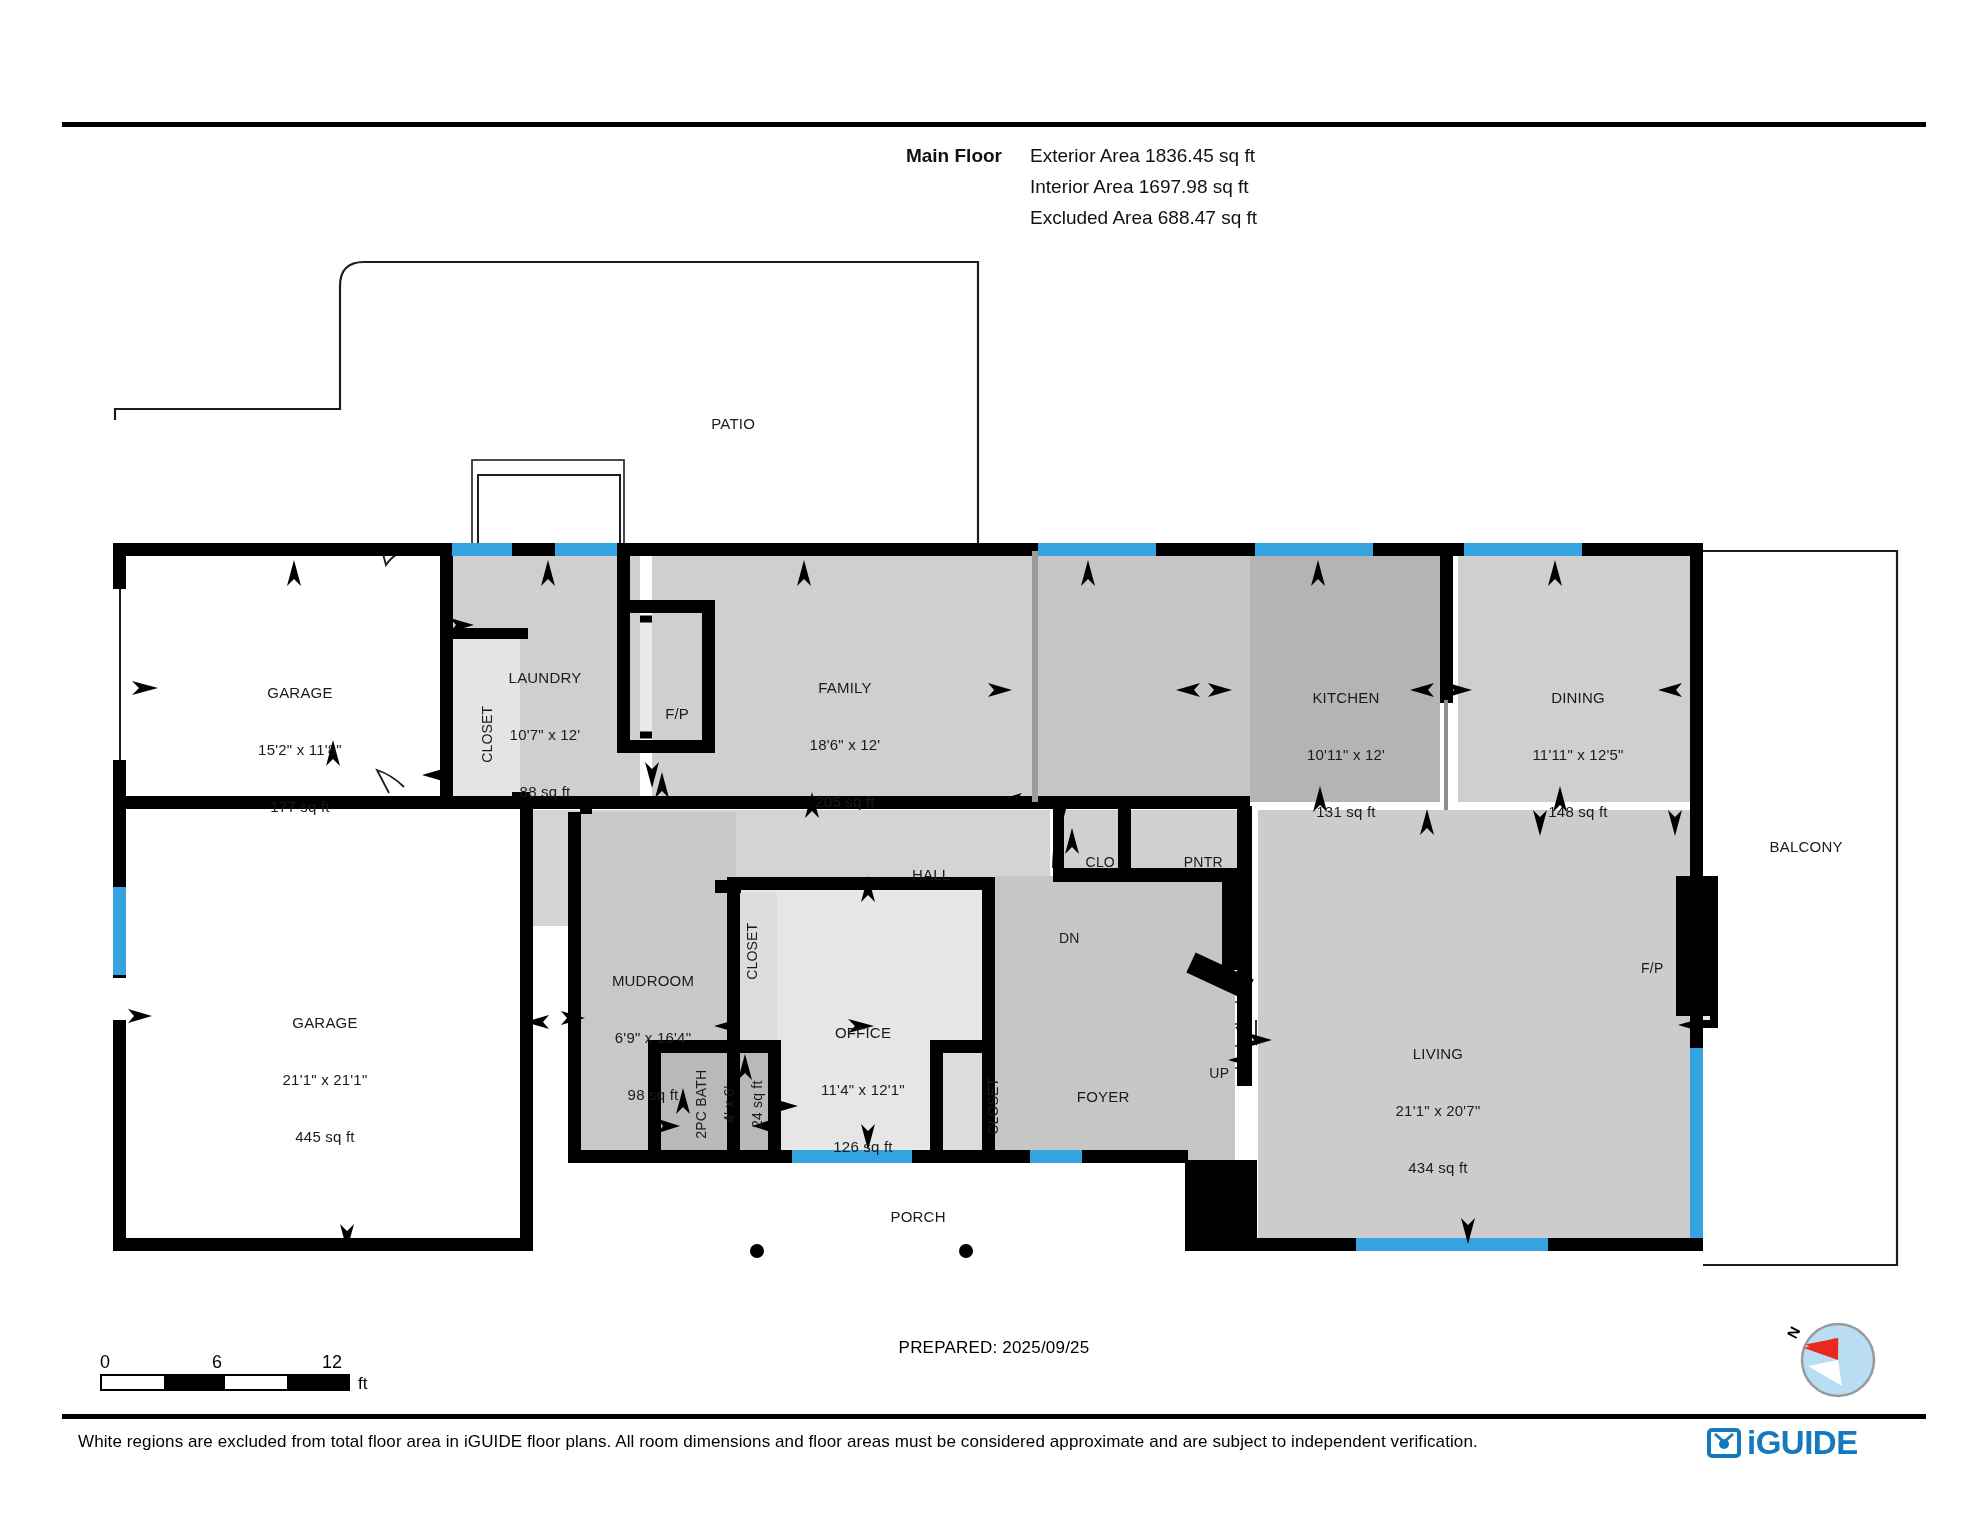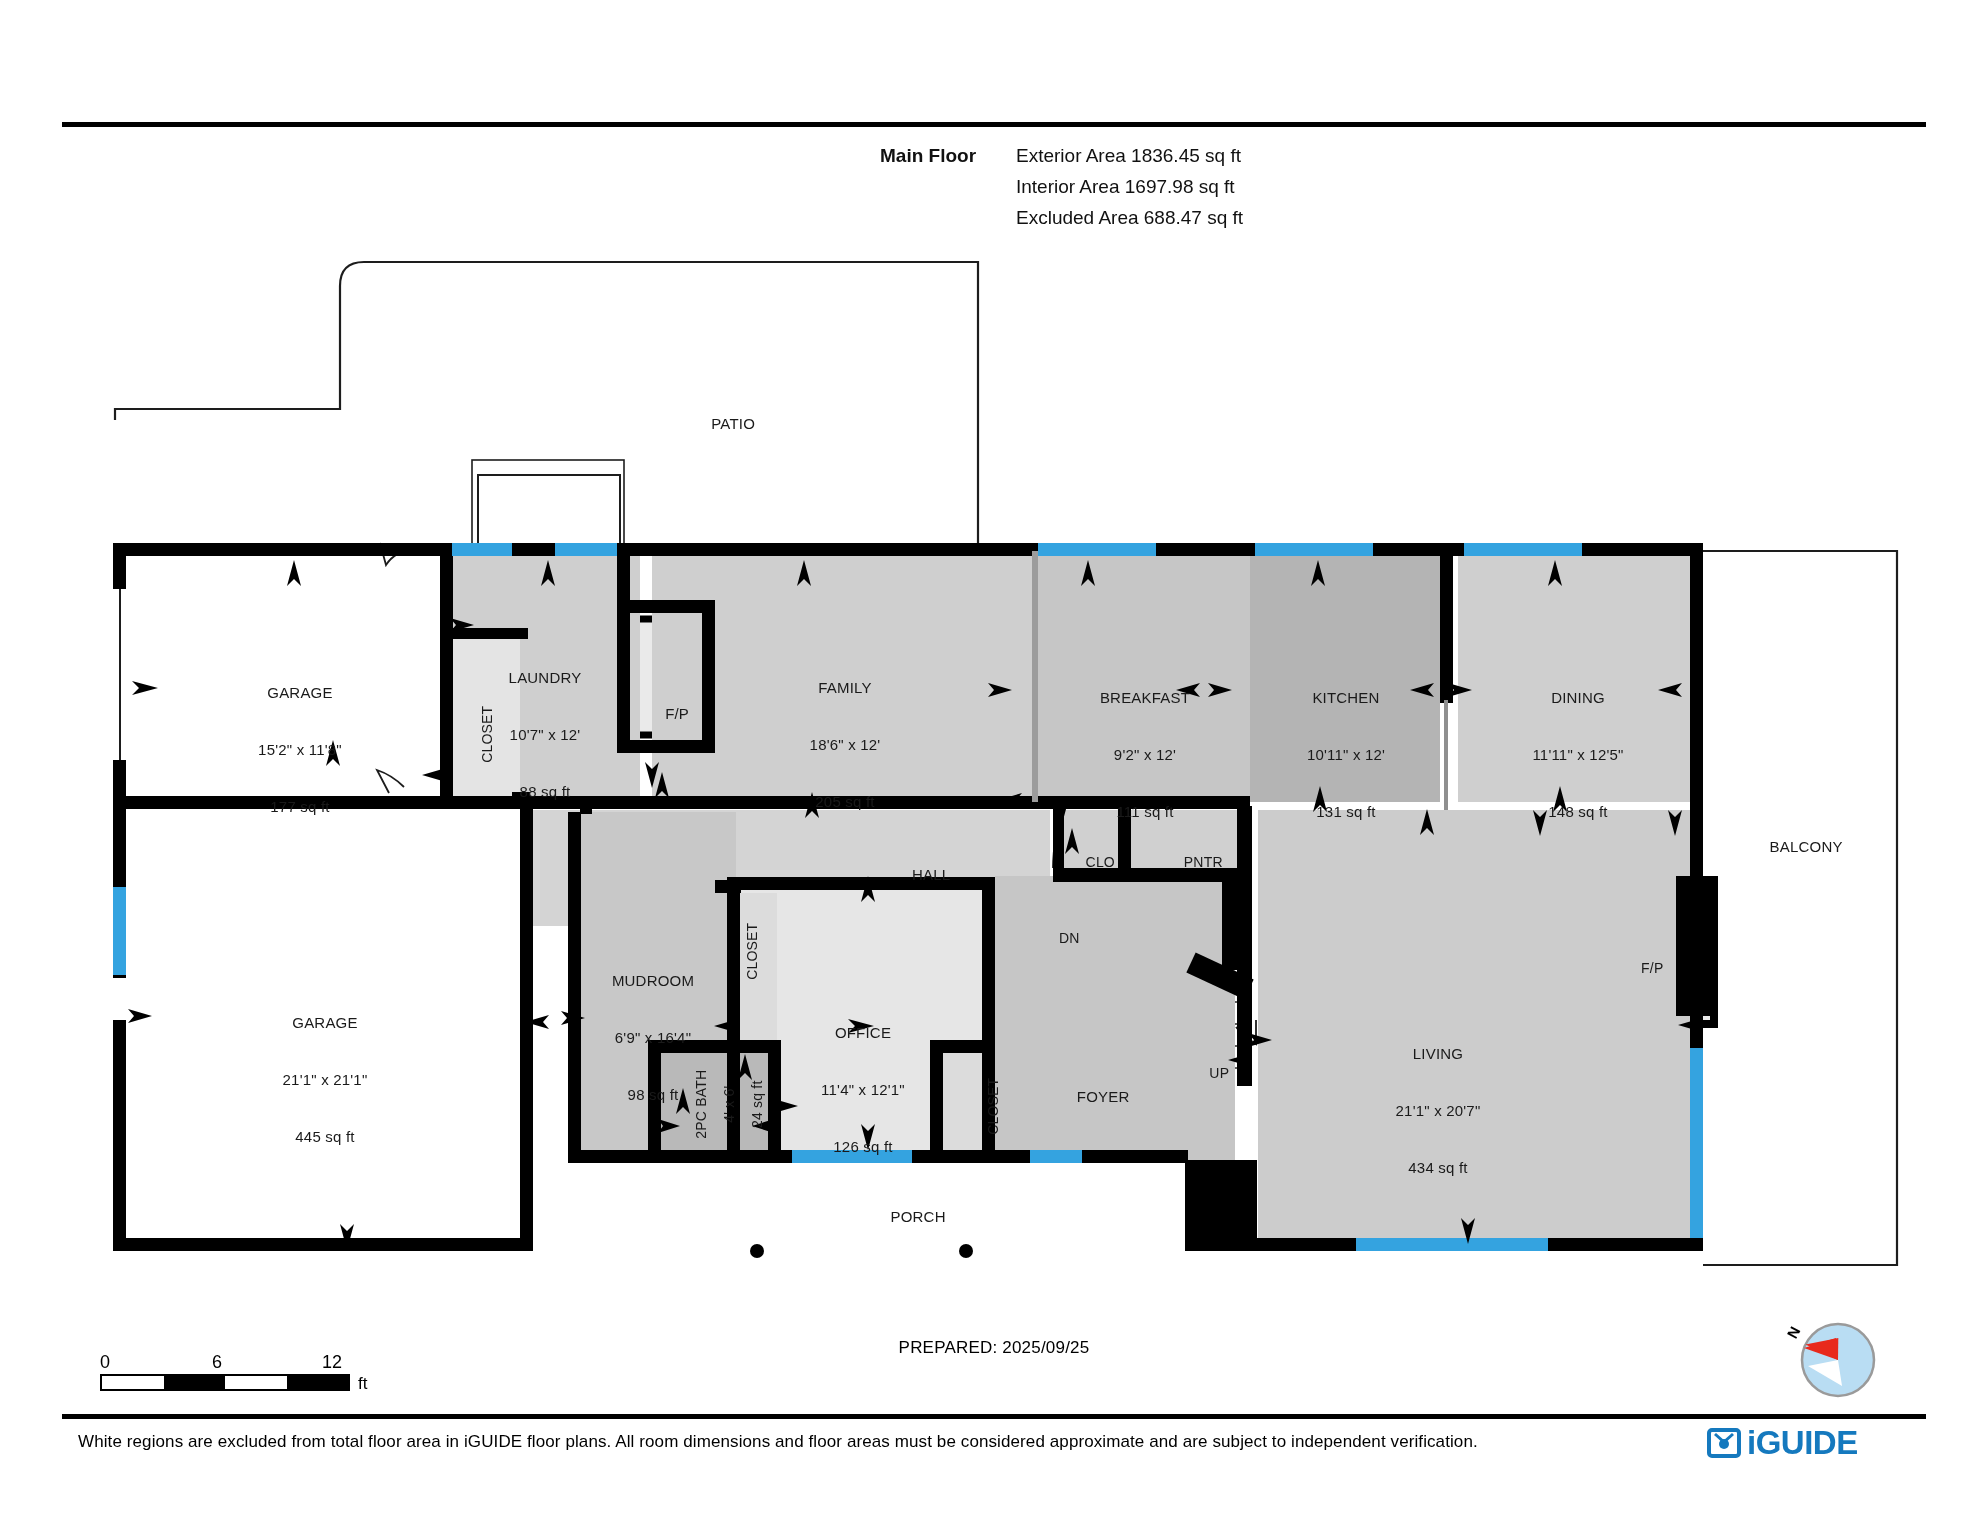--- a/index.html
+++ b/index.html
@@ -35,22 +35,22 @@
     position: absolute;
     top: 140px; left: 880px;
     font-size: 19px;
     color: #111;
     line-height: 31px;
   }
   #floor-info .fi-row { display: flex; }
   #floor-info .fi-label {
     font-weight: bold;
     width: 122px;
-    text-align: left;
-    margin-right: 14px;
+    text-align: right;
+    margin-right: 28px;
   }
   #floor-info .fi-label.blank { visibility: hidden; }
 
   
   #plan {
     position: absolute;
     top: 0; left: 0;
     width: 1988px; height: 1097px;
   }
   .lbl {
@@ -399,25 +399,20 @@
     <div class="lbl" style="left:614px;top:685px;width:100px;">
       <span>F/P</span>
     </div>
 
     <div class="lbl" style="left:760px;top:640px;width:170px;text-align:center;">
       <div>FAMILY</div>
       <div>18'6" x 12'</div>
       <div>205 sq ft</div>
     </div>
 
-    <div class="lbl" style="left:1058px;top:650px;width:174px;">
-      <div>BREAKFAST</div>
-      <div>9'2" x 12'</div>
-      <div>111 sq ft</div>
-    </div>
 
     <div class="lbl" style="left:1258px;top:650px;width:176px;">
       <div>KITCHEN</div>
       <div>10'11" x 12'</div>
       <div>131 sq ft</div>
     </div>
 
     <div class="lbl" style="left:1488px;top:650px;width:180px;">
       <div>DINING</div>
       <div>11'11" x 12'5"</div>

